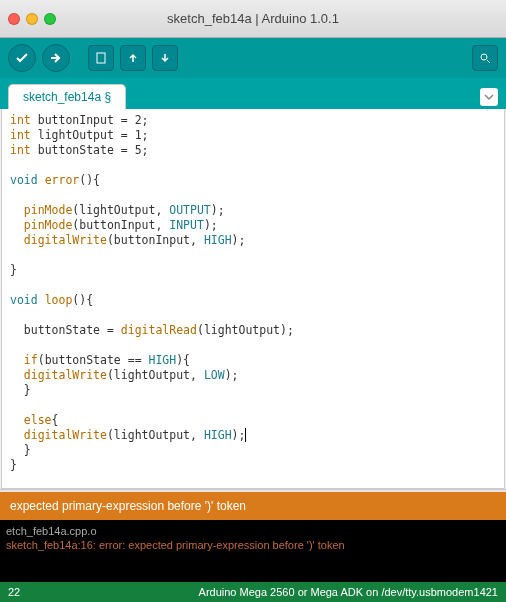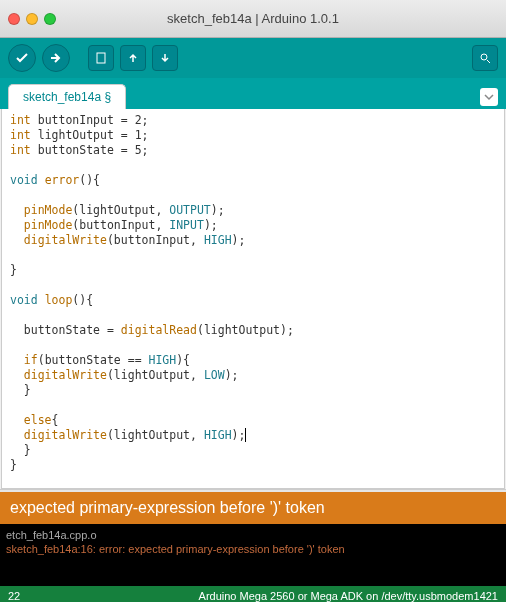--- a/index.html
+++ b/index.html
@@ -17,21 +17,21 @@
   .spacer { flex:1; }
   
   .tabbar { background:#00a3a3; padding:6px 8px 0 8px; display:flex; align-items:flex-end; justify-content:space-between; }
   .tab { background:#fff; border-radius:5px 5px 0 0; padding:5px 14px; font-size:12px; color:#00878f; border:1px solid #ccc; border-bottom:none;}
   .menu-drop { width:18px;height:18px; background:#fff; border-radius:3px; margin-bottom:3px; display:flex; align-items:center; justify-content:center; color:#888;}
 
   .editor { background:#fff; border:1px solid #ccc; border-top:none; margin:0 1px; height:380px; overflow:auto; padding:4px 8px; font-family: Monaco, Consolas, monospace; font-size:11.5px; line-height:15px; color:#333; white-space:pre;}
   .kw-type{color:#b36d00;} .kw-func{color:#b36d00;} .kw-const{color:#1e7c8c;} .kw-void{color:#1e7c8c;}
   .caret{border-left:1px solid #000;}
 
-  .errorbar { background:#d97b1a; color:#fff; padding:7px 10px; font-size:16px; font-family:inherit; }
+  .errorbar { background:#d97b1a; color:#fff; padding:7px 10px; font-size:12px; font-family:inherit; }
   .console { background:#000; color:#aaa; font-family: Liberation Sans, sans-serif; font-size:11px; padding:4px 6px; height:62px; overflow:hidden; line-height:14px;}
   .console .err{color:#c36a3d;}
   .statusbar { background:#15803d; color:#fff; font-size:11px; padding:4px 8px; display:flex; justify-content:space-between;}
   .sep{height:3px;background:#e6e6e6;border-top:1px solid #ccc;}
 </style>
 </head>
 <body>
 
 <div class="titlebar">
   <div class="traffic">

